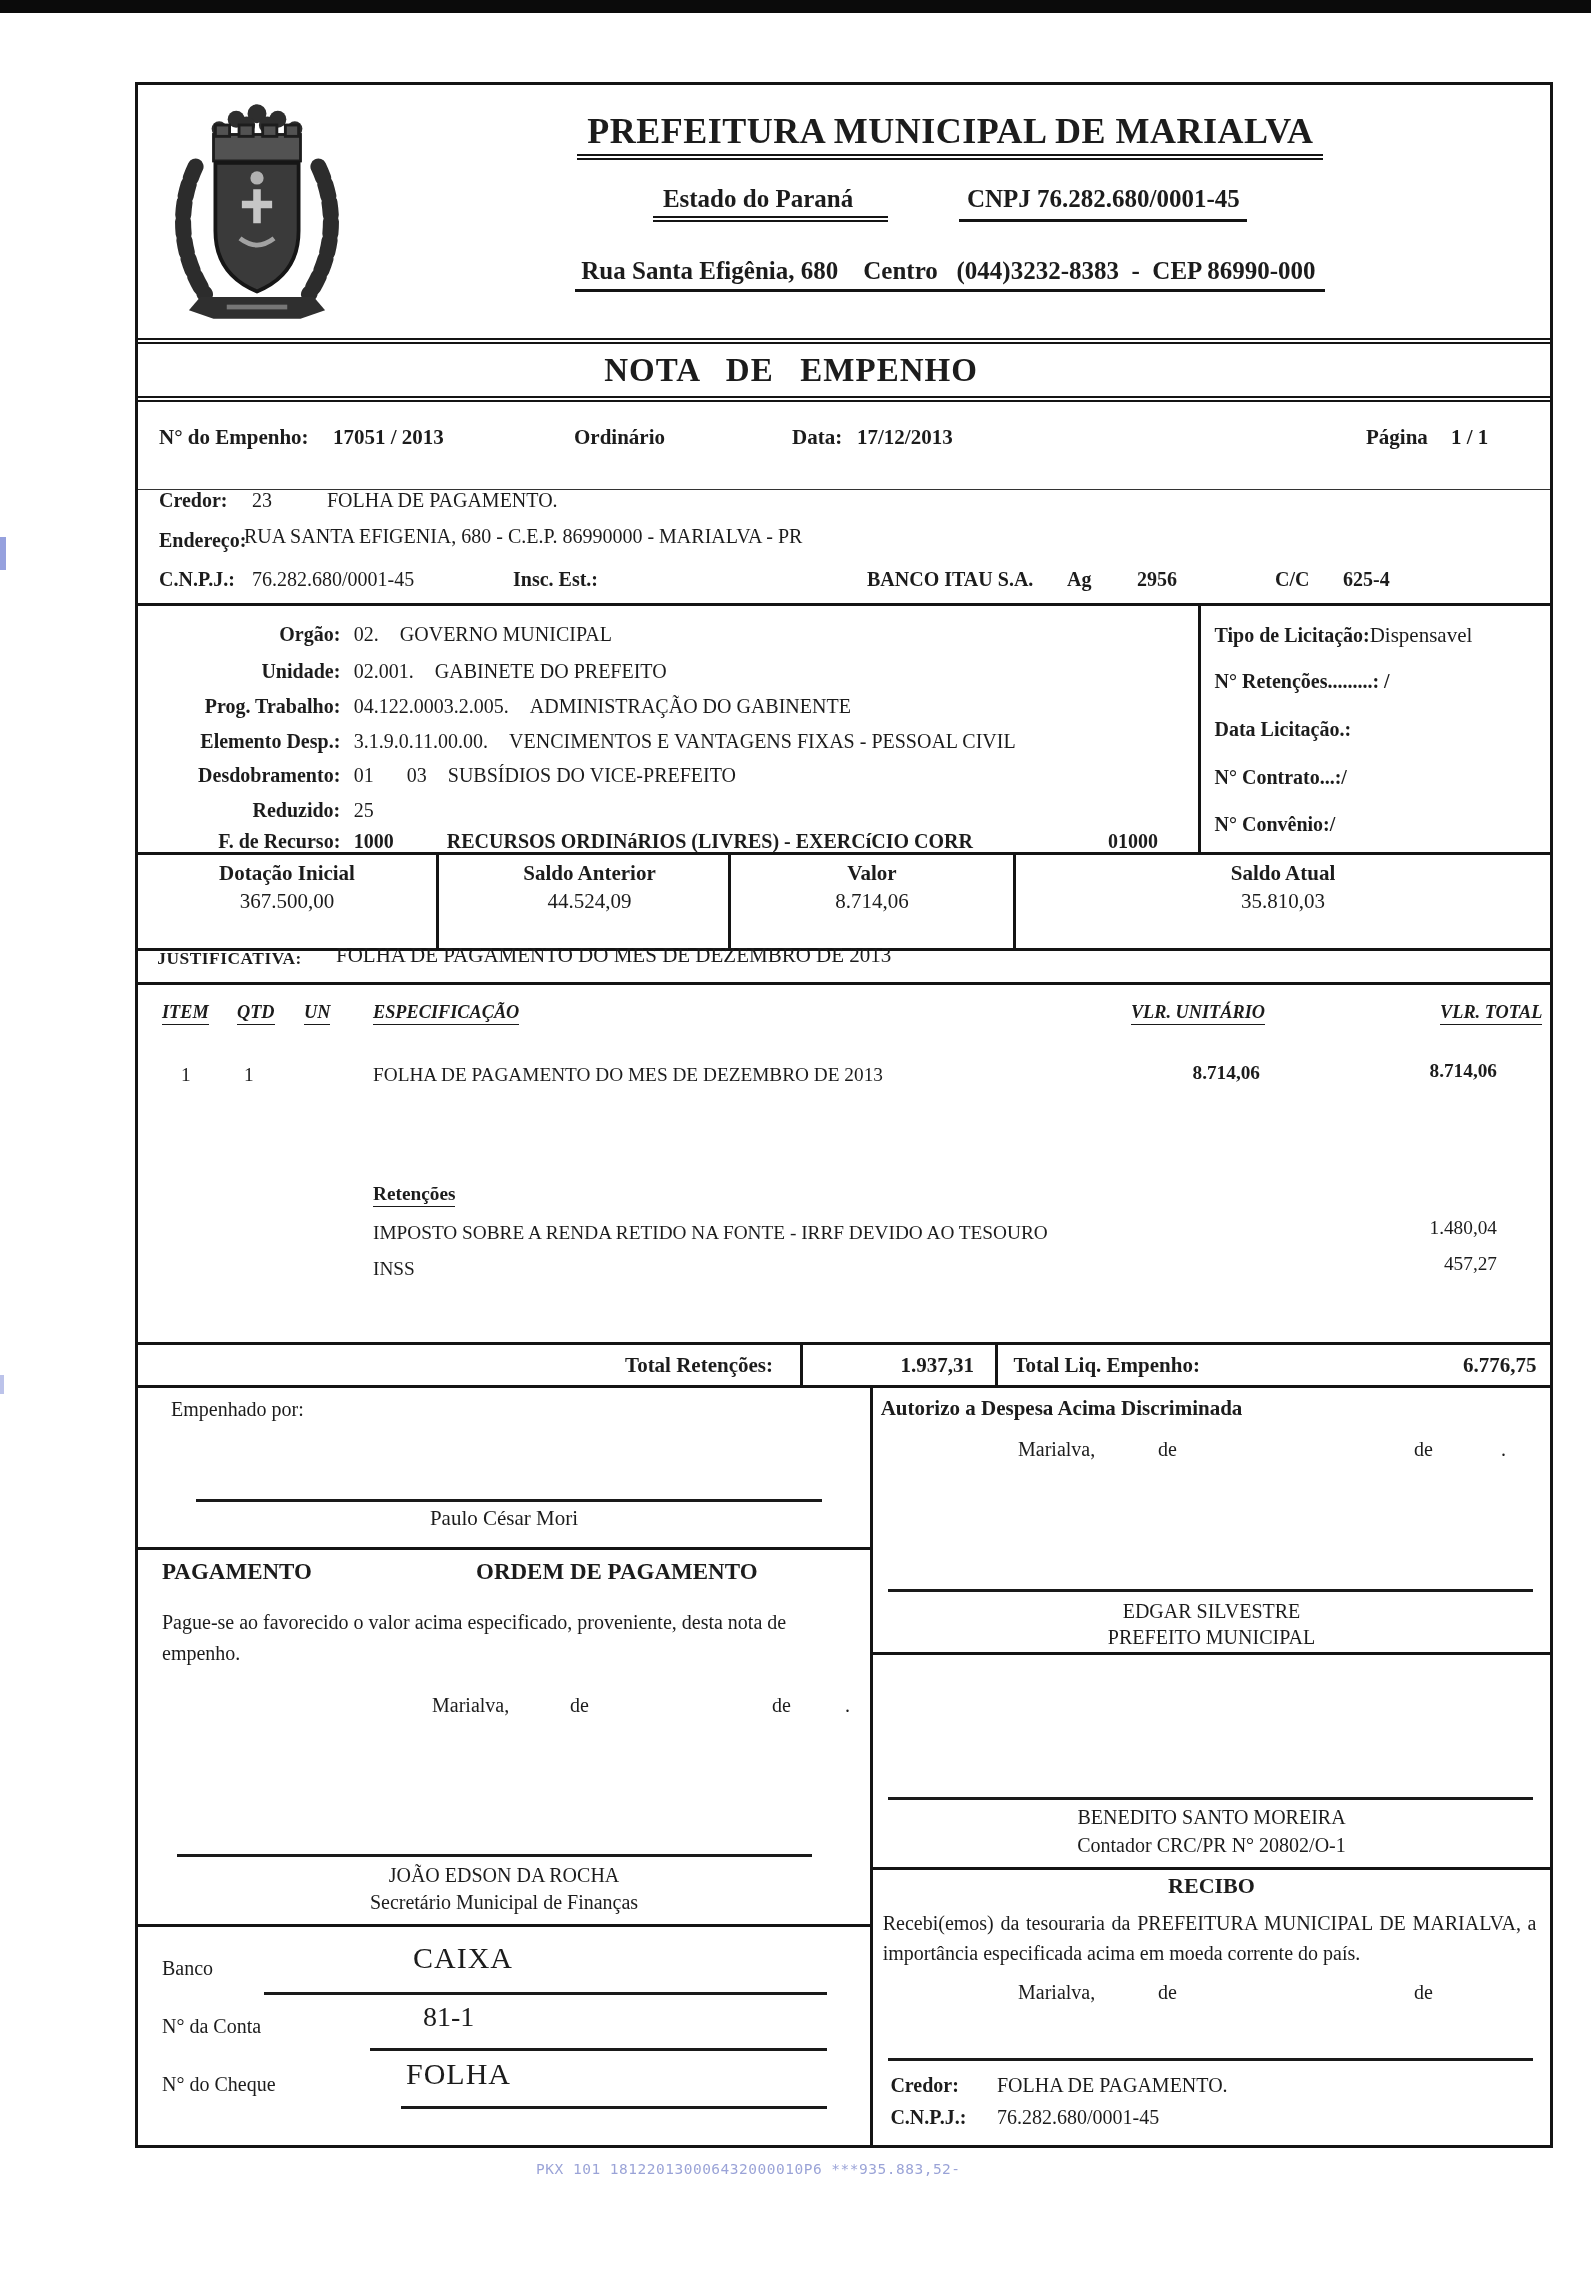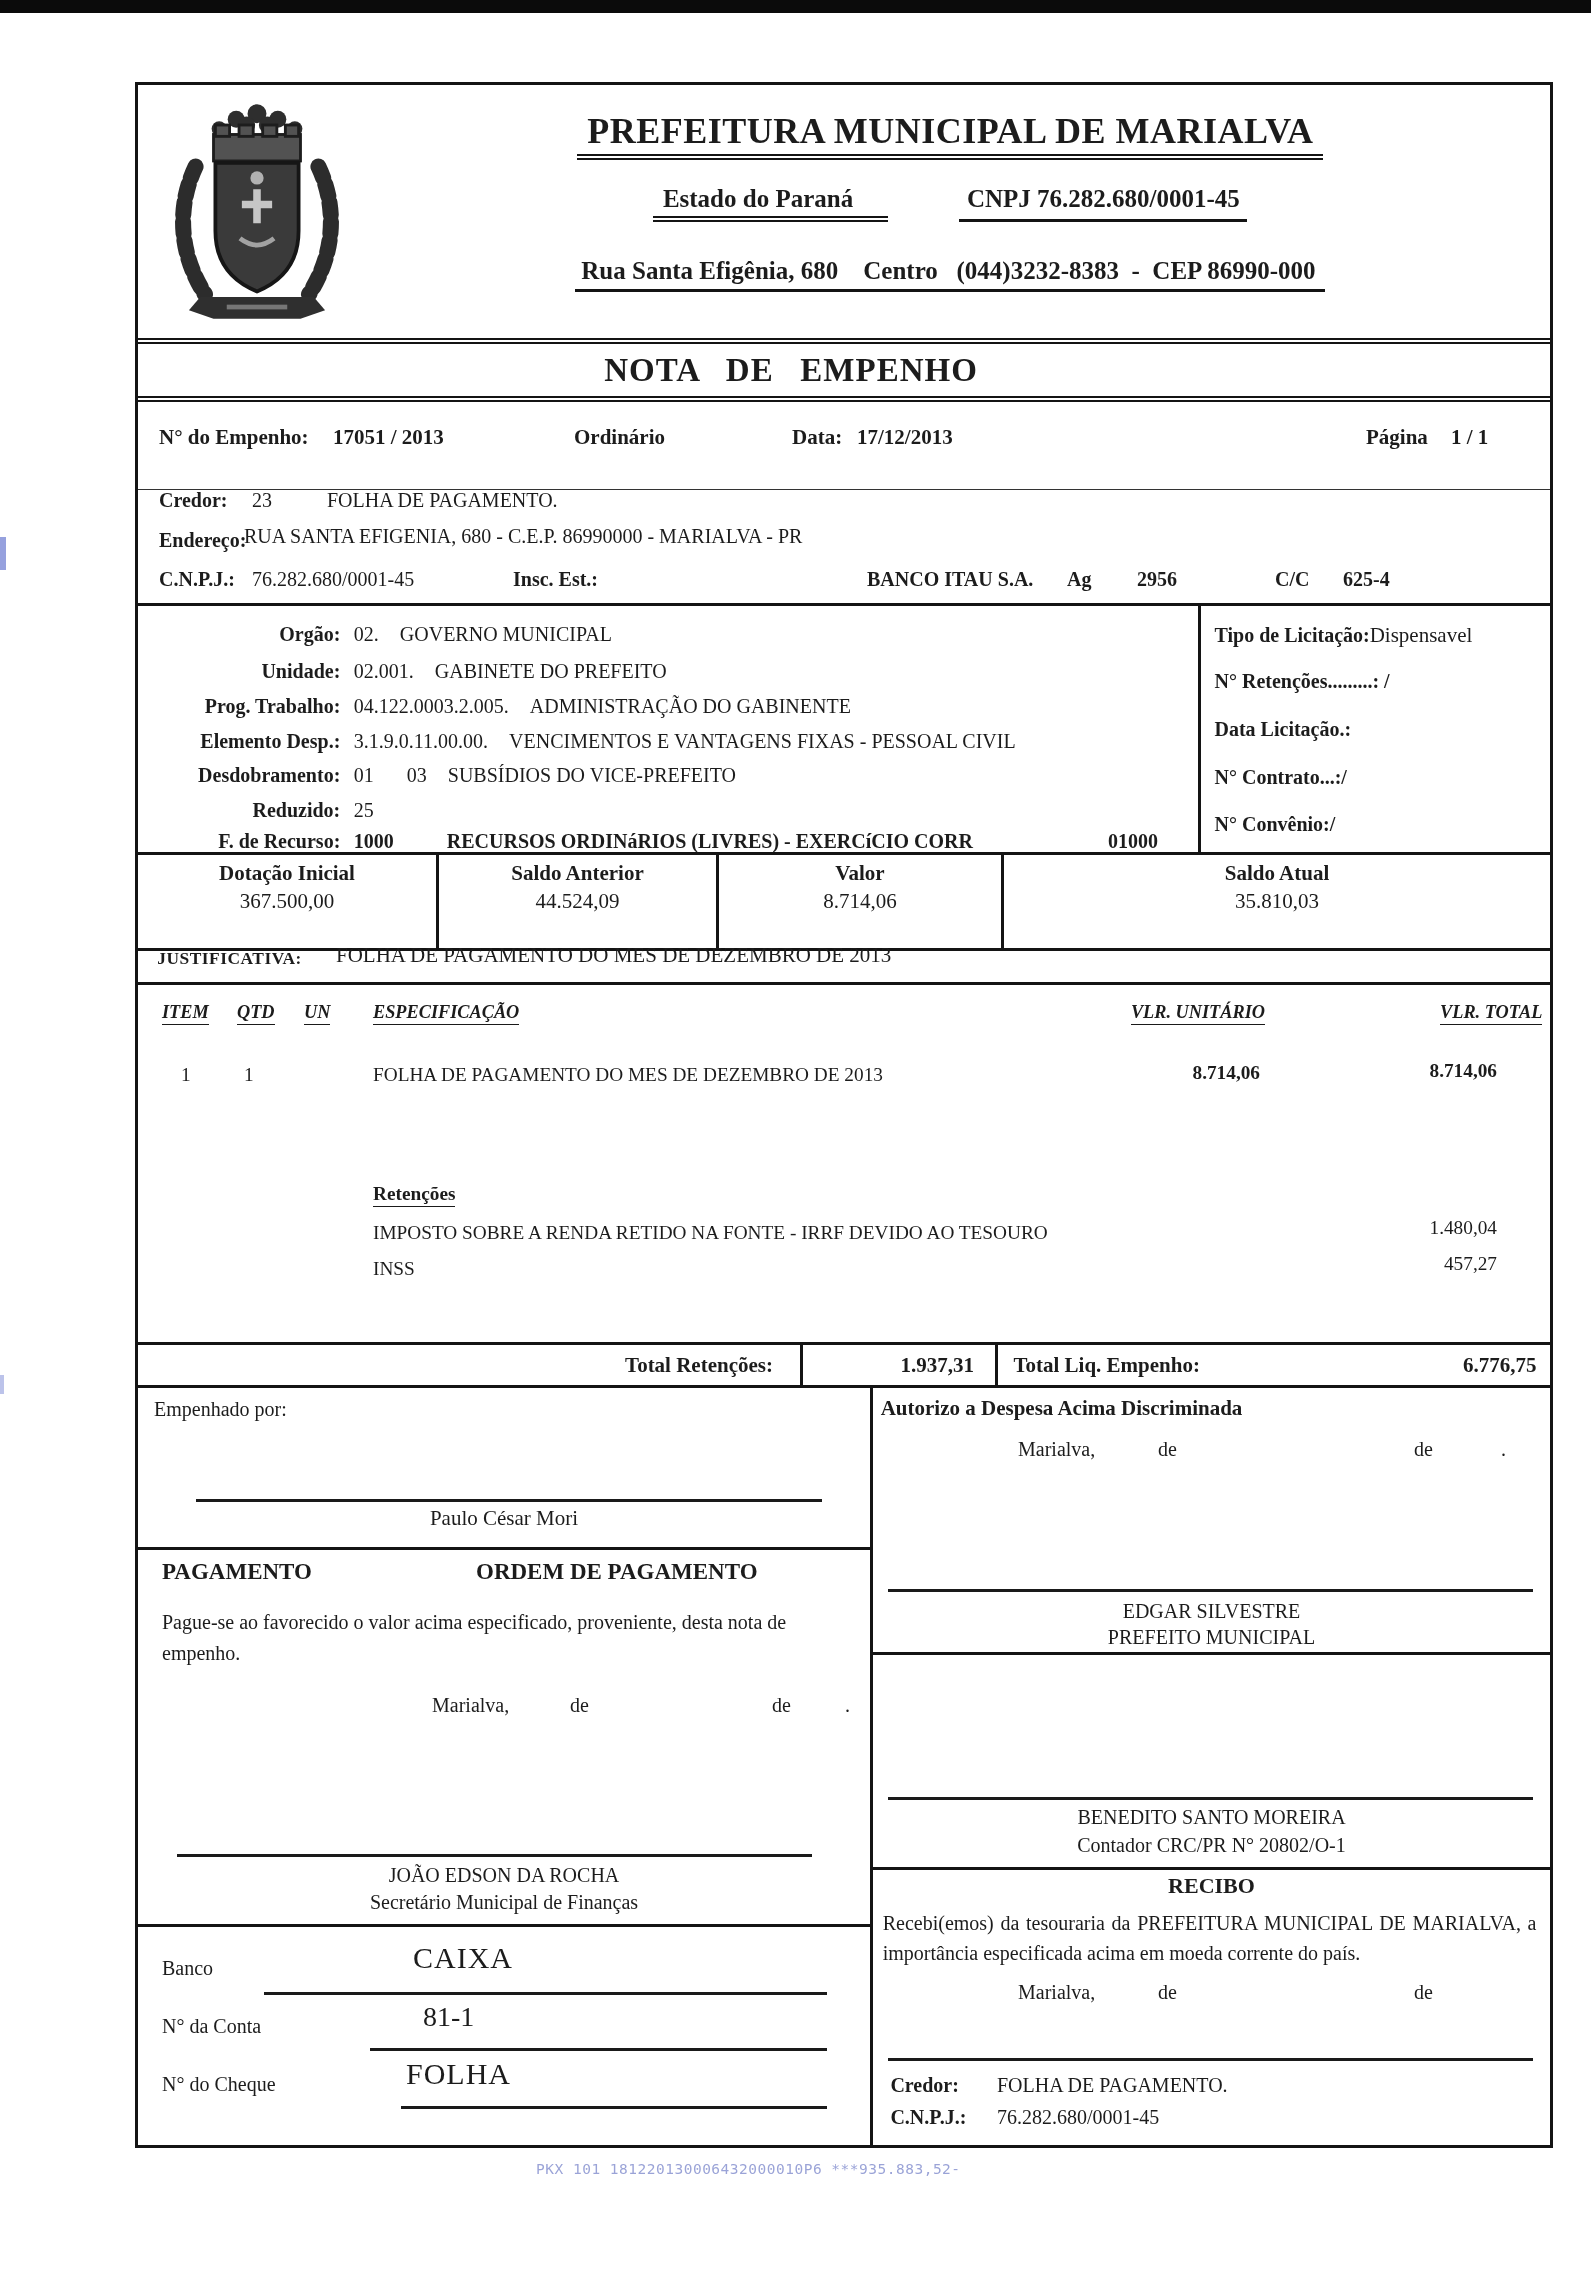--- a/index.html
+++ b/index.html
@@ -189,21 +189,21 @@
         <span class="abs" style="top:160px;">N° Contrato...:/</span>
         <span class="abs" style="top:207px;">N° Convênio:/</span>
       </div>
     </div>
 
     <div class="band band-dot">
       <div class="dot-cell" style="width:301px;">
         <div class="dot-h">Dotação Inicial</div>
         <div class="dot-v">367.500,00</div>
       </div>
-      <div class="dot-cell" style="width:280px;">
+      <div class="dot-cell" style="width:280px;margin-left:12px;">
         <div class="dot-h">Saldo Anterior</div>
         <div class="dot-v">44.524,09</div>
       </div>
       <div class="dot-cell" style="width:285px;">
         <div class="dot-h">Valor</div>
         <div class="dot-v">8.714,06</div>
       </div>
       <div class="dot-cell">
         <div class="dot-h">Saldo Atual</div>
         <div class="dot-v">35.810,03</div>
@@ -250,21 +250,21 @@
       <div class="tot-c3">
         <span>Total Liq. Empenho:</span>
         <span class="liqv">6.776,75</span>
       </div>
     </div>
 
     <div class="band band-lower">
 
       <div class="low-left">
         <div class="cellL1">
-          <span class="abs t21" style="left:16px;top:9.7px;text-align:center;">Empenhado por:</span>
+          <span class="abs t21" style="left:33px;top:9.7px;text-align:center;">Empenhado por:</span>
           <div class="sigline" style="left:58px;right:48px;top:111px;"></div>
           <div class="center" style="position:absolute;left:0;right:0;top:118px;font-size:21px;">Paulo César Mori</div>
         </div>
 
         <div class="cellL2">
           <span class="abs b" style="left:24px;top:11.6px;font-size:23px;">PAGAMENTO</span>
           <span class="abs b" style="left:338px;top:11.6px;font-size:23px;">ORDEM DE PAGAMENTO</span>
           <div class="para" style="left:24px;right:34px;top:60px;">Pague-se ao favorecido o valor acima especificado, proveniente, desta nota de empenho.</div>
           <span class="abs t21" style="left:294px;top:147px;">Marialva,</span>
           <span class="abs t21" style="left:432px;top:147px;">de</span>

